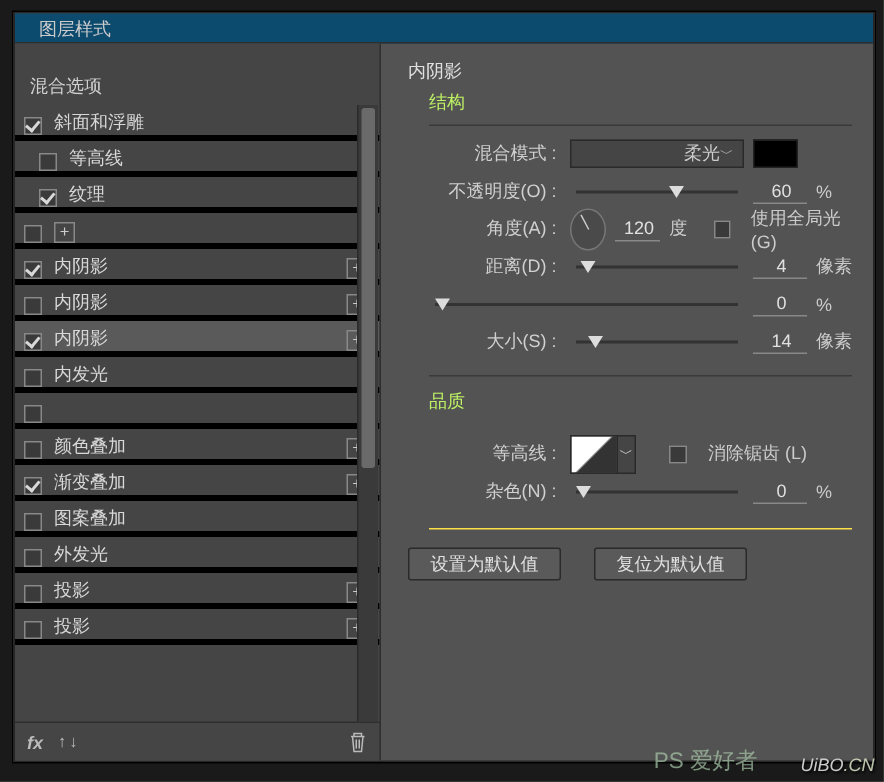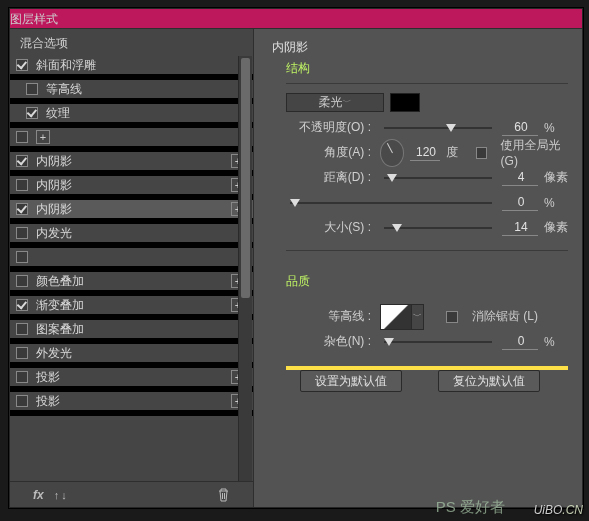--- a/index.html
+++ b/index.html
@@ -1,55 +1,55 @@
 <!DOCTYPE html>
 <html><head>
 <meta charset="utf-8">
 <style>
 *{box-sizing:border-box;margin:0;padding:0;font-family:"Microsoft YaHei",sans-serif;font-size:12px;color:#ccc;-webkit-user-select:none;user-select:none}
 body{background:#1a1a1a;width:589px;height:521px;overflow:hidden}
 .win{position:absolute;left:9px;top:8px;width:574px;height:500px;background:#535353;border:1px solid #262626;box-shadow:0 0 0 1px #000}
-.titlebar{height:20px;background:#be185d;border-bottom:1px solid #2e2e2e;padding-left:0;line-height:20px;color:#e0e0e0}
+.titlebar{height:20px;background:#0c4a6e;border-bottom:1px solid #2e2e2e;padding-left:16px;line-height:20px;color:#e0e0e0}
 .body{display:flex;height:calc(100% - 20px)}
 .left{width:244px;border-right:1px solid #2e2e2e;display:flex;flex-direction:column;background:#454545}
-.left-head{padding:6px 10px 4px;color:#d0d0d0}
+.left-head{padding:20px 10px 4px;color:#d0d0d0}
 .list{flex:1;overflow:hidden;position:relative}
-.row{display:flex;align-items:center;height:24px;padding:0 8px 0 6px;border-bottom:6px solid #000000}
+.row{display:flex;align-items:flex-end;height:24px;padding:0 8px 0 6px;border-bottom:4px solid #000000}
 .row.indent{padding-left:16px}
 .row.sel{background:#5a5a5a}
 .cb{width:12px;height:12px;border:1px solid #888;background:#3a3a3a;margin-right:8px;display:inline-flex;align-items:center;justify-content:center}
 .cb.checked::after{content:"";width:4px;height:7px;border:solid #d8d8d8;border-width:0 2px 2px 0;transform:rotate(40deg) translate(-1px,-1px)}
 .lbl{flex:1;color:#d8d8d8}
 .plus{width:14px;height:14px;border:1px solid #888;display:flex;align-items:center;justify-content:center;font-size:11px;color:#ccc;line-height:1}
 .scrollbar{position:absolute;right:1px;top:0;bottom:0;width:14px;background:#3a3a3a;border-left:1px solid #2a2a2a}
 .thumb{position:absolute;left:2px;right:2px;top:2px;height:240px;background:#6a6a6a;border-radius:2px}
-.left-foot{height:26px;border-top:1px solid #2e2e2e;display:flex;align-items:center;padding:0 23px;gap:10px}
+.left-foot{height:26px;border-top:1px solid #2e2e2e;display:flex;align-items:center;padding:0 8px;gap:10px}
 .fxic{font-style:italic;color:#bbb;font-weight:bold}
 .arrows{font-size:11px;letter-spacing:2px;color:#bbb}
 .trash{margin-left:auto}
 .right{flex:1;padding:10px 14px 10px 18px;overflow:hidden}
 .sect-title{color:#e0e0e0;margin-bottom:4px}
 .sect-sub{color:#bef264;margin:2px 0 6px 14px}
 .group{border-top:1px solid #3a3a3a;border-bottom:1px solid #3a3a3a;padding:6px 0 10px;margin-left:14px}
 .frow{display:flex;align-items:center;height:25px;gap:6px;position:relative}
 .flbl{min-width:88px;text-align:right;color:#d0d0d0;padding-right:3px}
-.sel-box{width:98px;height:19px;background:#454545;border:1px solid #2a2a2a;display:flex;align-items:center;padding:0 6px;justify-content:center}
+.sel-box{width:116px;height:19px;background:#454545;border:1px solid #2a2a2a;display:flex;align-items:center;padding:0 6px;justify-content:flex-end}
 .sel-box .chev{font-size:9px;color:#aaa}
 .swatch{width:30px;height:19px;background:#000;border:1px solid #222}
 .slider{flex:1;height:14px;position:relative;display:flex;align-items:center;margin:0 4px}
 .track{height:2px;background:#333;width:100%}
 .knob{position:absolute;width:0;height:0;border-left:5px solid transparent;border-right:5px solid transparent;border-top:8px solid #ddd;top:3px}
 .num{width:36px;height:16px;border-bottom:1px solid #888;text-align:center;color:#e0e0e0;padding-left:2px}
 .unit{min-width:24px;color:#ccc}
 .dial{width:28px;height:28px;border:1px solid #777;border-radius:50%;position:relative;background:#4a4a4a}
 .dial::after{content:"";position:absolute;width:1px;height:11px;background:#ccc;left:50%;top:2px;transform-origin:bottom center;transform:rotate(-28deg)}
-.group2{border-bottom:4px solid #fde047;padding:8px 0 12px;margin-left:14px}
+.group2{border-bottom:1px solid #fde047;padding:8px 0 12px;margin-left:14px}
 .contour{width:32px;height:26px;border:1px solid #2a2a2a;background:linear-gradient(135deg,#fff 0%,#fff 48%,#333 52%,#333 100%);display:inline-block}
 .cchev{width:12px;height:26px;border:1px solid #2a2a2a;border-left:none;display:inline-flex;align-items:center;justify-content:center;font-size:9px;background:#454545}
-.btnrow{display:flex;gap:36px;justify-content:center;}
+.btnrow{display:flex;gap:22px;margin-top:12px}
 .btn{height:22px;padding:0 14px;background:#5a5a5a;border:1px solid #2a2a2a;display:flex;align-items:center;color:#e0e0e0;border-radius:2px}
 .watermark{position:absolute;right:6px;bottom:2px;font-size:18px;font-weight:normal;font-style:italic;color:rgba(140,190,140,.85);text-shadow:1px 1px 2px #000;pointer-events:none}
 .wm2{position:absolute;right:84px;bottom:4px;font-size:15px;color:rgba(170,200,170,.7);pointer-events:none}
 svg{display:block}
 </style>
 </head>
 <body>
 
 <div class="win">
   <div class="titlebar">
@@ -141,20 +141,21 @@
       </div>
     </div>
 
     <div class="right">
       <div class="sect-title">内阴影</div>
       <div class="sect-sub">结构</div>
 
       <div class="group">
 
         <div class="frow">
+          <div class="flbl">混合模式 :</div>
           <div class="sel-box">
             <span>柔光</span>
             <span class="chev">﹀</span>
           </div>
           <div class="swatch"></div>
         </div>
 
         <div class="frow">
           <div class="flbl">不透明度(O) :</div>
           <div class="slider">
@@ -197,21 +198,21 @@
           <div class="flbl">大小(S) :</div>
           <div class="slider">
             <div class="track"></div>
             <div class="knob" style="left:7%"></div>
           </div>
           <div class="num">14</div>
           <div class="unit">像素</div>
         </div>
       </div>
 
-      <div class="sect-sub" style="margin-top:22px">品质</div>
+      <div class="sect-sub" style="margin-top:8px">品质</div>
       <div class="group2">
 
         <div class="frow">
           <div class="flbl">等高线 :</div>
           <div style="display:flex">
             <span class="contour"></span>
             <span class="cchev">﹀</span>
           </div>
           <div style="width:10px"></div>
           <div class="cb"></div>

